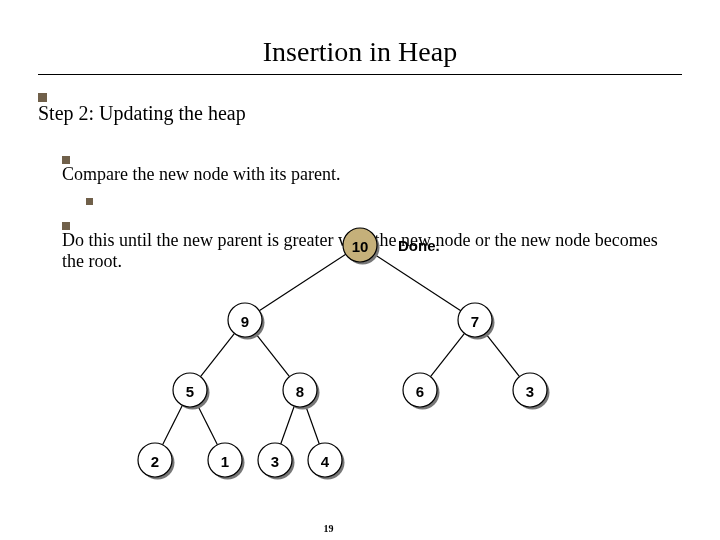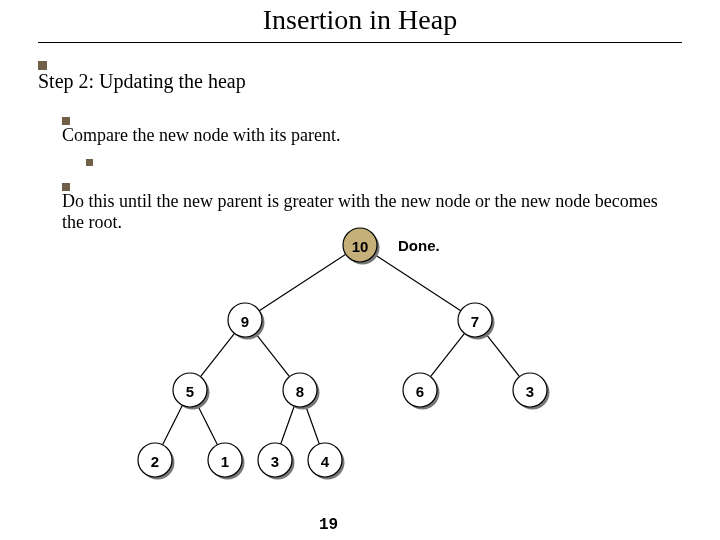--- a/index.html
+++ b/index.html
@@ -10,21 +10,21 @@
     background: #fff;
     font-family: "Times New Roman", Times, serif;
     color: #000;
     position: relative;
   }
   .slide {
     width: 720px;
     height: 540px;
     position: relative;
     box-sizing: border-box;
-    padding: 4px 38px 0 38px;
+    padding: 36px 38px 0 38px;
   }
   .title {
     text-align: center;
     font-size: 28px;
     font-weight: 400;
     margin: 0 0 6px 0;
   }
   .rule {
     border: none;
     border-top: 1.5px solid #000;
@@ -38,21 +38,21 @@
   }
   .sq {
     width: 9px;
     height: 9px;
     background: #70604a;
     flex: 0 0 auto;
     margin-right: 10px;
   }
   .lvl1 { font-size: 20px; }
   .lvl1 .sq { margin-top: 8px; }
-  .lvl2 { font-size: 18px; margin-left: 24px; margin-top: 17px;}
+  .lvl2 { font-size: 18px; margin-left: 24px; margin-top: 24px;}
   .lvl2 .sq { width: 8px; height: 8px; margin-top: 7px;}
   .lvl3 { font-size: 15px; font-weight: bold; font-family: Arial, Helvetica, sans-serif; margin-left: 48px; margin-top: 8px;}
   .lvl3 .sq { width: 7px; height: 7px; margin-top: 5px;}
   .lvl2b { font-size: 18px; margin-left: 24px; margin-top: 10px;}
   .lvl2b .sq { width: 8px; height: 8px; margin-top: 7px;}
   .tree {
     position: absolute;
     left: 0;
     top: 215px;
     width: 720px;
@@ -88,22 +88,22 @@
     font-family: Arial, Helvetica, sans-serif;
     font-weight: bold;
     font-size: 15px;
   }
   .pagenum {
     position: absolute;
     bottom: 6px;
     left: 0;
     width: 657px;
     text-align: center;
-    font-family: Liberation Mono, monospace;
-    font-size: 16px;
+    font-family: Liberation Serif, serif;
+    font-size: 10px;
     font-weight: bold;
   }
 </style>
 </head>
 <body>
 
 <div class="slide">
 
   <h1 class="title">Insertion in Heap</h1>
   <hr class="rule">

